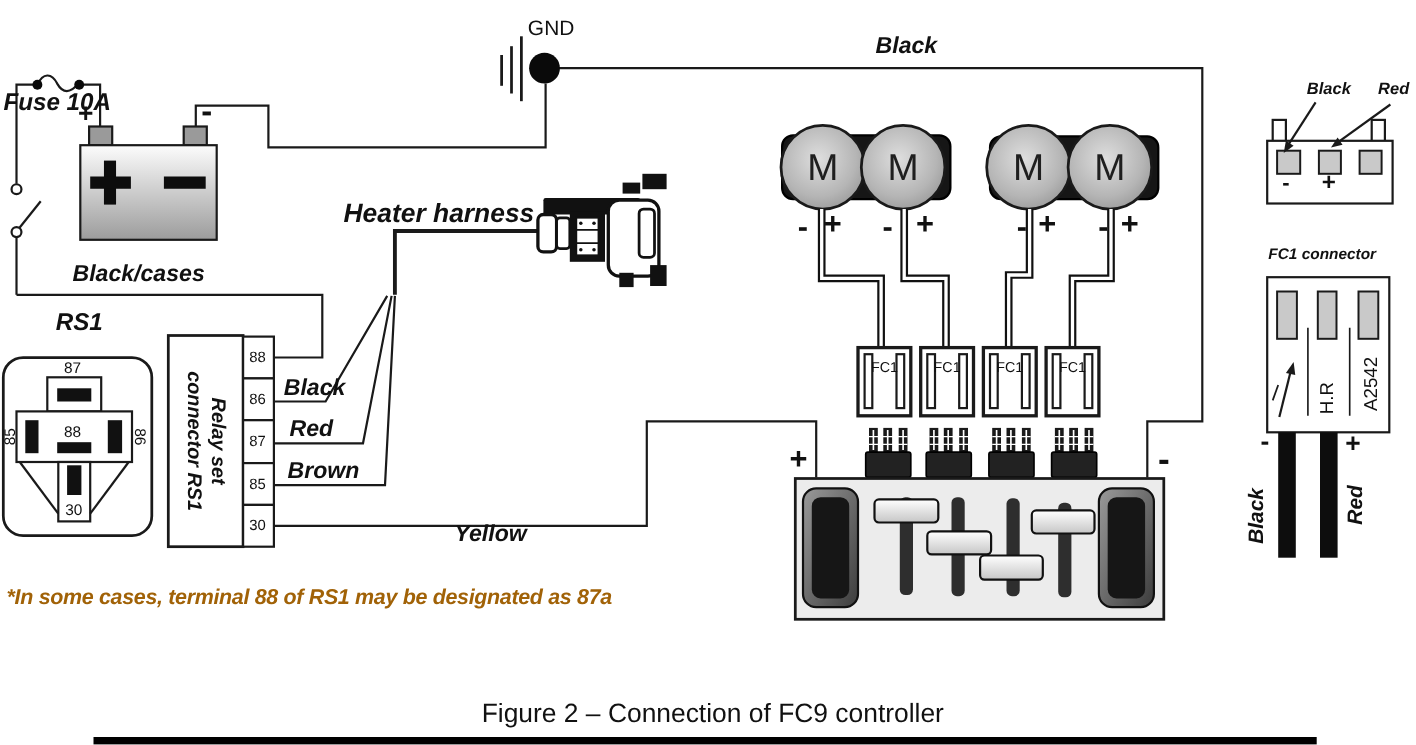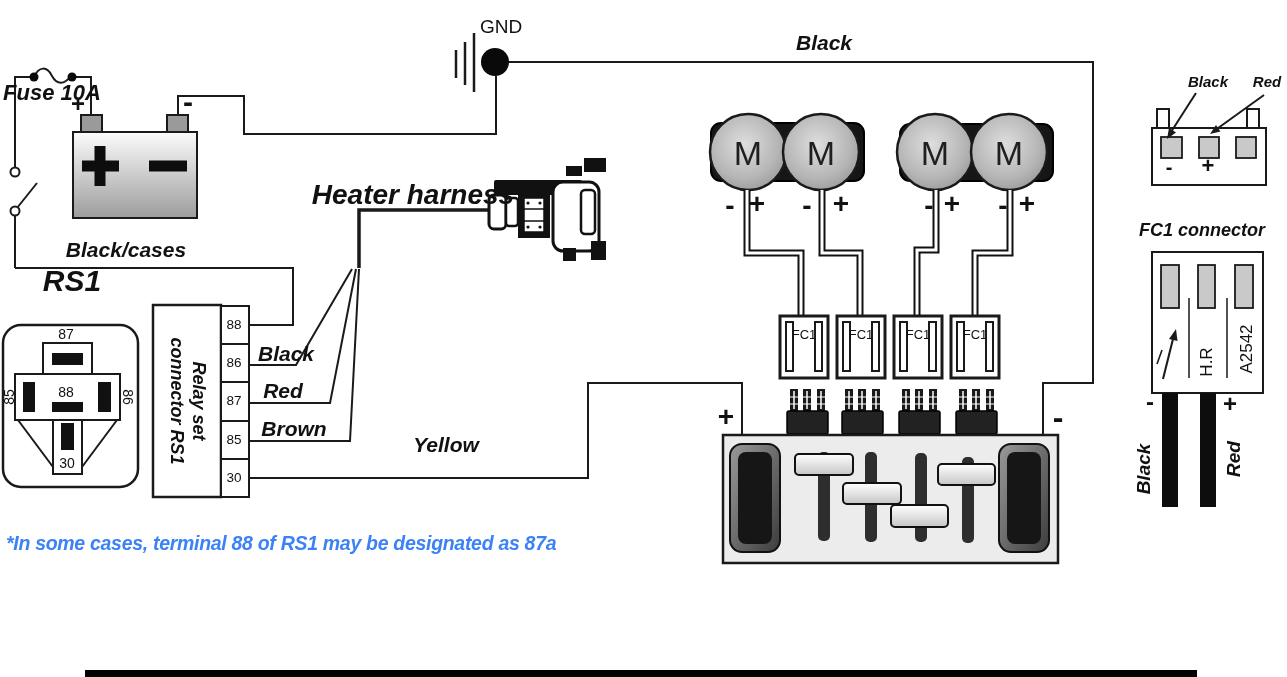--- a/index.html
+++ b/index.html
@@ -1,20 +1,20 @@
 <!DOCTYPE html>
 <html><head>
 <meta charset="utf-8">
 <style>
   html,body{margin:0;padding:0;background:#fff;}
   .stage{position:relative;width:1287px;height:677px;background:#fff;overflow:hidden;
          font-family:"Liberation Sans",sans-serif;color:#111;}
   .stage svg{position:absolute;left:0;top:0;}
   .lbl{position:absolute;transform:translate(-50%,-50%);white-space:nowrap;color:#111;line-height:1;}
-  .lbl-left{position:absolute;white-space:nowrap;color:#3b82f6;line-height:1;}
+  .lbl-left{position:absolute;white-space:nowrap;color:#a16207;line-height:1;}
   .bi{font-style:italic;font-weight:bold;}
   .it{}
   .b{font-weight:bold;}
   .rot90{transform:translate(-50%,-50%) rotate(90deg);}
   .rotm90{transform:translate(-50%,-50%) rotate(-90deg);}
   .relaylbl{text-align:center;line-height:1.2;}
 </style>
 </head>
 <body>
 
@@ -271,21 +271,21 @@
 
     <rect x="85" y="670" width="1112" height="7" fill="#000"></rect>
   </svg>
 
   <div class="lbl bi" style="left:52px;top:54px;font-size:22px;margin-top:39px;">Fuse 10A</div>
   <div class="lbl it" style="left:501px;top:26px;font-size:19px;">GND</div>
   <div class="lbl bi" style="left:824px;top:42px;font-size:21px;">Black</div>
   <div class="lbl b" style="left:78px;top:104px;font-size:24px;">+</div>
   <div class="lbl b" style="left:188px;top:102px;font-size:30px;">-</div>
   <div class="lbl bi" style="left:126px;top:249px;font-size:21px;">Black/cases</div>
-  <div class="lbl bi" style="left:72px;top:281px;font-size:30px;">RS1</div>
+  <div class="lbl bi" style="left:72px;top:293px;font-size:22px;">RS1</div>
 
   <div class="lbl" style="left:66px;top:334px;font-size:14px;">87</div>
   <div class="lbl" style="left:66px;top:392px;font-size:14px;">88</div>
   <div class="lbl" style="left:67px;top:463px;font-size:14px;">30</div>
   <div class="lbl rotm90" style="left:9px;top:397px;font-size:14px;">85</div>
   <div class="lbl rot90" style="left:128px;top:397px;font-size:14px;">86</div>
 
   <div class="lbl rot90 bi relaylbl" style="left:187px;top:401px;font-size:18px;">
     <div>Relay set</div>
     <div>connector RS1</div>
@@ -293,22 +293,22 @@
 
   <div class="lbl" style="left:234px;top:325px;font-size:13.5px;">88</div>
   <div class="lbl" style="left:234px;top:363px;font-size:13.5px;">86</div>
   <div class="lbl" style="left:234px;top:401px;font-size:13.5px;">87</div>
   <div class="lbl" style="left:234px;top:440px;font-size:13.5px;">85</div>
   <div class="lbl" style="left:234px;top:478px;font-size:13.5px;">30</div>
 
   <div class="lbl bi" style="left:286px;top:353px;font-size:21px;">Black</div>
   <div class="lbl bi" style="left:283px;top:390px;font-size:21px;">Red</div>
   <div class="lbl bi" style="left:294px;top:428px;font-size:21px;">Brown</div>
-  <div class="lbl bi" style="left:446px;top:444px;font-size:21px;">Yellow</div>
-  <div class="lbl bi" style="left:413px;top:195px;font-size:28px;">Heater harness</div>
+  <div class="lbl bi" style="left:446px;top:485px;font-size:21px;">Yellow</div>
+  <div class="lbl bi" style="left:399px;top:195px;font-size:24px;">Heater harness</div>
 
   <div class="lbl" style="left:748px;top:153px;font-size:34px;color:#1f1f1f;">M</div>
   <div class="lbl" style="left:821px;top:153px;font-size:34px;color:#1f1f1f;">M</div>
   <div class="lbl" style="left:935px;top:153px;font-size:34px;color:#1f1f1f;">M</div>
   <div class="lbl" style="left:1009px;top:153px;font-size:34px;color:#1f1f1f;">M</div>
 
   <div class="lbl b" style="left:730px;top:206px;font-size:28px;">-</div>
   <div class="lbl b" style="left:757px;top:204px;font-size:28px;">+</div>
   <div class="lbl b" style="left:807px;top:206px;font-size:28px;">-</div>
   <div class="lbl b" style="left:841px;top:204px;font-size:28px;">+</div>
@@ -319,22 +319,23 @@
 
   <div class="lbl" style="left:804px;top:334px;font-size:13px;">FC1</div>
   <div class="lbl" style="left:861px;top:334px;font-size:13px;">FC1</div>
   <div class="lbl" style="left:918px;top:334px;font-size:13px;">FC1</div>
   <div class="lbl" style="left:975px;top:334px;font-size:13px;">FC1</div>
 
   <div class="lbl b" style="left:726px;top:417px;font-size:28px;">+</div>
   <div class="lbl b" style="left:1058px;top:417px;font-size:32px;">-</div>
 
   <div class="lbl-left bi" style="left:6px;top:534px;font-size:19.5px;letter-spacing:-0.3px;">*In some cases, terminal 88 of RS1 may be designated as 87a</div>
-
-  <div class="lbl bi" style="left:1202px;top:230px;font-size:18px;">FC1 connector</div>
+  <div class="lbl it" style="left:648px;top:649px;font-size:24px;">Figure 2 – Connection of FC9 controller</div>
+
+  <div class="lbl bi" style="left:1202px;top:230px;font-size:14px;">FC1 connector</div>
   <div class="lbl bi" style="left:1208px;top:81px;font-size:15px;">Black</div>
   <div class="lbl bi" style="left:1267px;top:81px;font-size:15px;">Red</div>
   <div class="lbl b" style="left:1169px;top:167px;font-size:20px;">-</div>
   <div class="lbl b" style="left:1208px;top:166px;font-size:22px;">+</div>
   <div class="lbl rotm90" style="left:1206px;top:362px;font-size:17px;">H.R</div>
   <div class="lbl rotm90" style="left:1246px;top:349px;font-size:17px;">A2542</div>
   <div class="lbl b" style="left:1150px;top:402px;font-size:24px;">-</div>
   <div class="lbl b" style="left:1230px;top:404px;font-size:24px;">+</div>
   <div class="lbl rotm90 bi" style="left:1143px;top:469px;font-size:19px;">Black</div>
   <div class="lbl rotm90 bi" style="left:1233px;top:459px;font-size:19px;">Red</div>

